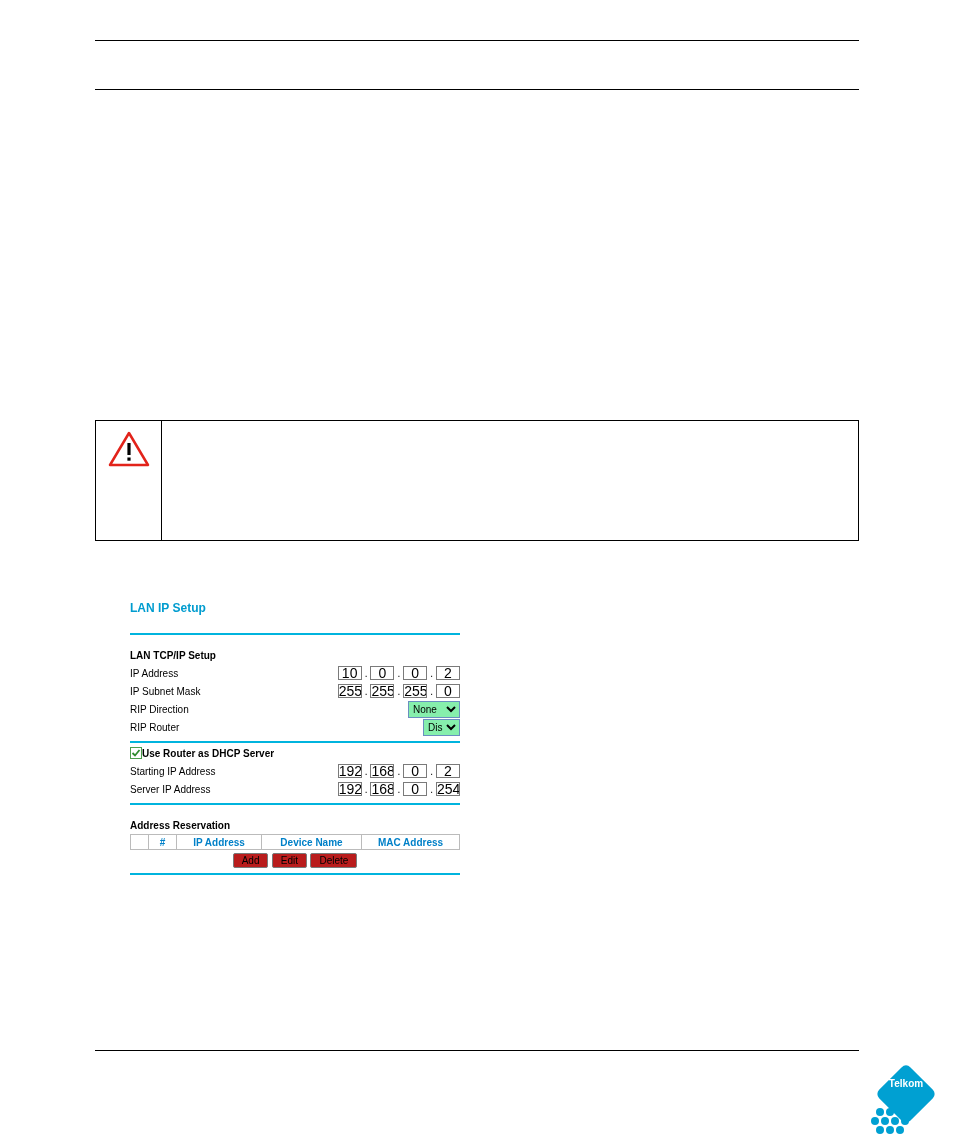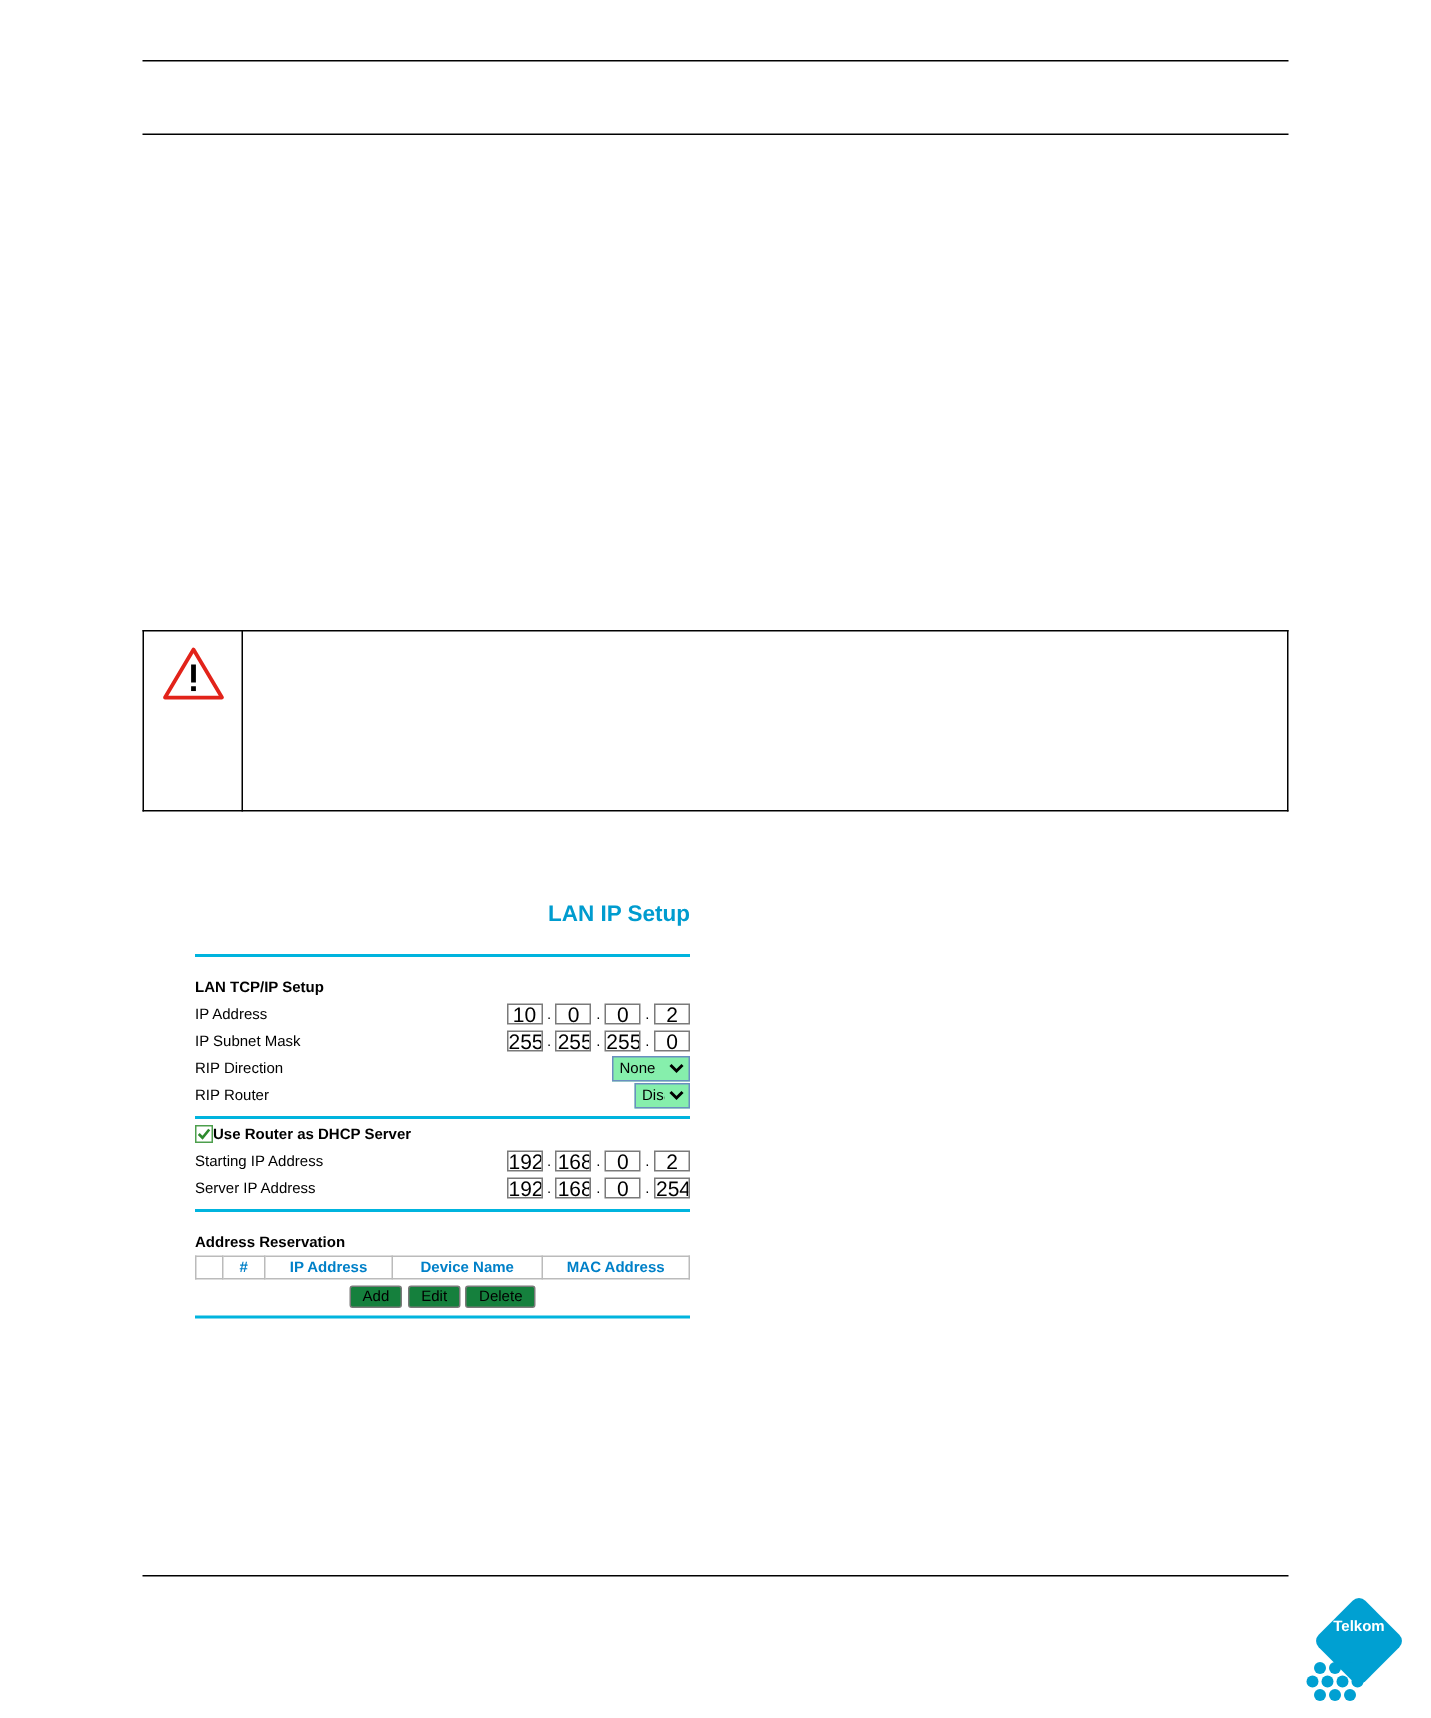--- a/index.html
+++ b/index.html
@@ -39,23 +39,22 @@
   .warn-icon-cell { width: 66px; text-align: center; }
 
   .lan-wrap {
     margin: 60px 0 0 35px;
     width: 330px;
     font-family: Arial, Helvetica, sans-serif;
   }
   .lan-title {
     color: #009CCF;
     font-weight: bold;
-    font-size: 15px;
+    font-size: 12px;
     margin-bottom: 18px;
-    text-align: right;
   }
   .teal-hr {
     height: 2px;
     background: #00B4DE;
     margin: 5px 0 4px 0;
   }
   .sect-head {
     font-weight: bold;
     font-size: 10px;
     color: #000;
@@ -112,21 +111,21 @@
     font-weight: bold;
     background: #fff;
     padding: 1px 0;
     text-align: center;
     height: 15px;
     font-family: Arial, sans-serif;
     font-size: 10px;
   }
   .btn-row { text-align: center; margin: 3px 0; }
   .btn {
-    background: #15803d;
+    background: #b91c1c;
     border: 1px solid #7a7a7a;
     font-size: 10px;
     font-family: Arial, sans-serif;
     padding: 1px 8px;
     border-radius: 2px;
     cursor: pointer;
   }
   .bottom-rule {
     position: absolute;
     left: 95px;

